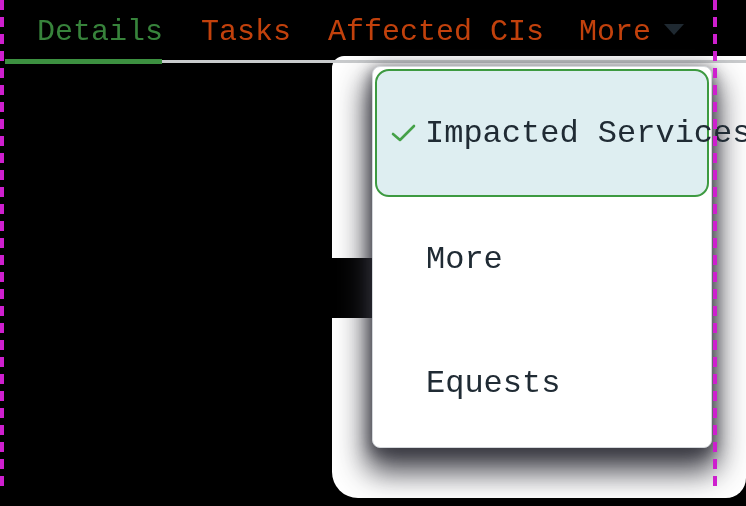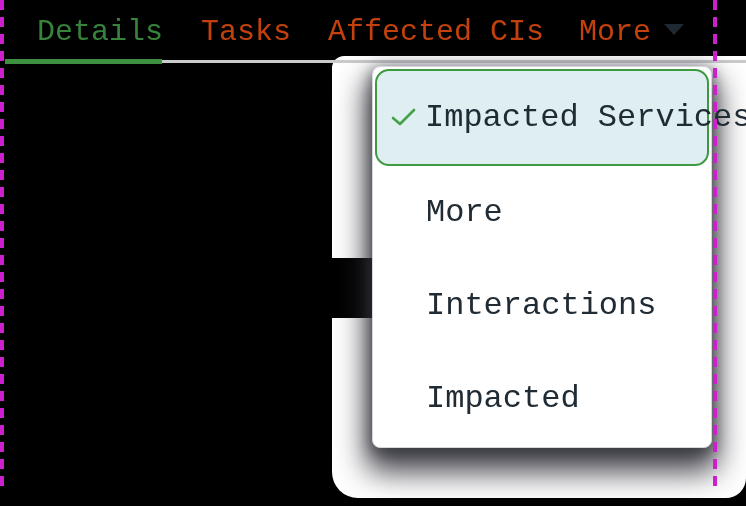--- a/index.html
+++ b/index.html
@@ -101,23 +101,20 @@
         <svg width="25" height="19" viewBox="0 0 25 19">
           <polyline points="2,10 9,16 23,2" fill="none" stroke="#44a148" stroke-width="2.6" stroke-linecap="round" stroke-linejoin="round"></polyline>
         </svg>
       </span>
       <span>Impacted Services</span>
     </div>
     <div class="item">
       <span>More</span>
     </div>
     <div class="item">
-      <span>Interactions</span>
-    </div>
-    <div class="item">
-      <span>Impacted</span>
+      <span>Equests</span>
     </div>
   </div>
 
   <div class="dash-line" style="left:0px"></div>
   <div class="dash-line" style="left:713px"></div>
 
 </div>
 
 </body></html>

